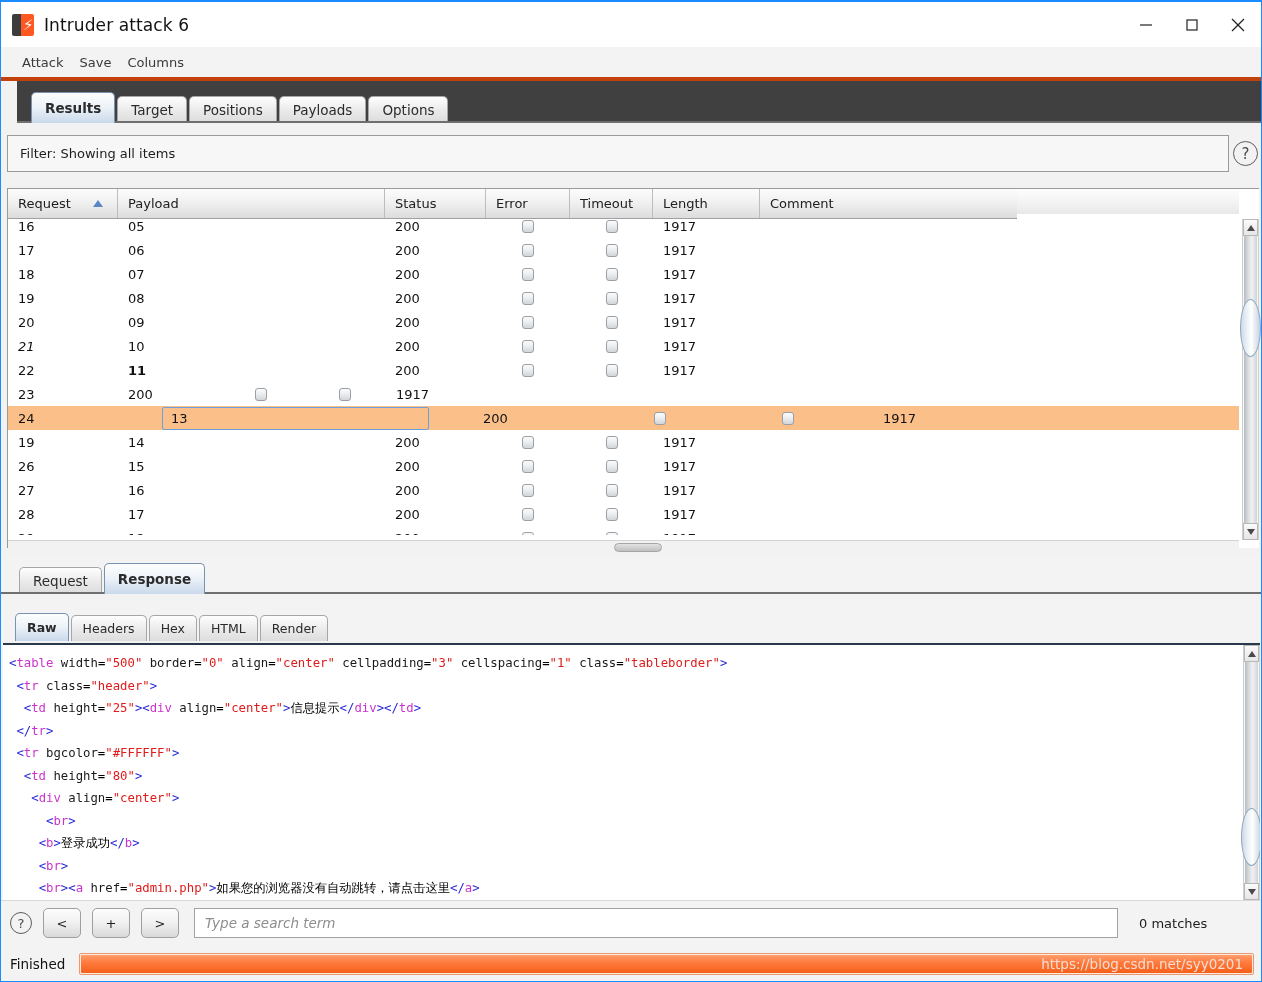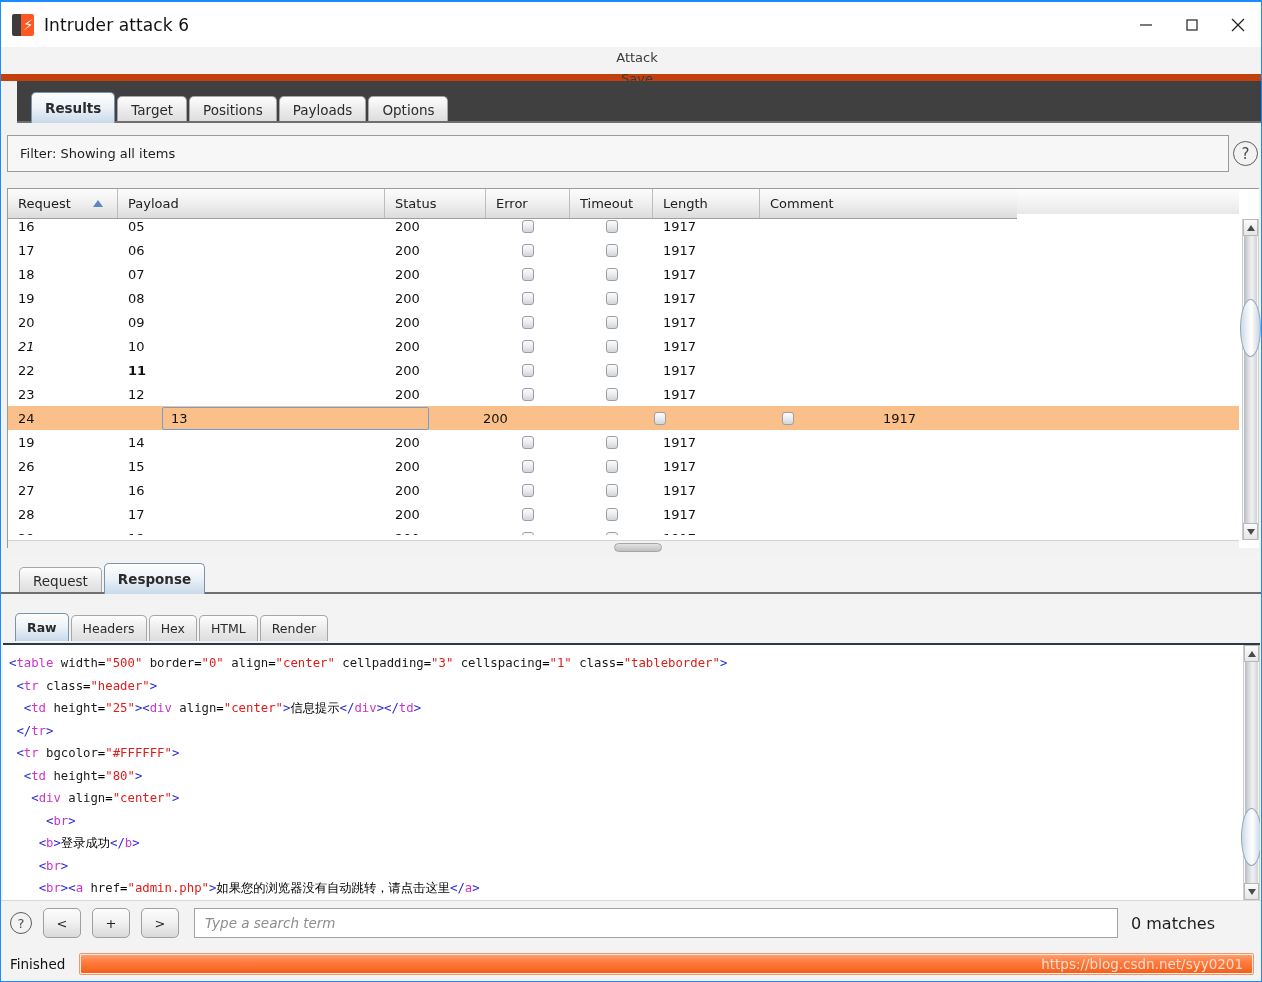--- a/index.html
+++ b/index.html
@@ -49,22 +49,22 @@
     width: 46px; height: 45px;
     display: flex; align-items: center; justify-content: center;
     color: #222; font-size: 15px;
   }
   .winbtn svg { display: block; }
 
   
   .menubar {
     position: absolute; left: 0; top: 45px; width: 1260px; height: 34px;
     background: #f3f3f3;
-    border-bottom: 7px solid #c2410c;
-    display: flex; align-items: center; padding-left: 14px; flex-direction: column;
+    border-bottom: 4px solid #c2410c;
+    display: flex; align-items: center; padding-left: 14px;
   }
   .menuitem {
     font-size: 13px; color: #3a3a3a; padding: 3px 7px; margin-right: 2px;
   }
 
   
   .maintabs {
     position: absolute; left: 16px; top: 79px; width: 1260px; height: 42px;
     background: #404040;
   }
@@ -269,21 +269,21 @@
     font-size: 13px; color: #1f1f1f;
   }
   .searchinput {
     margin-left: 15px; width: 924px; height: 30px;
     background: #ffffff; border: 1px solid #a2a2a2;
     display: flex; align-items: center; padding-left: 10px;
     font-size: 13.5px; color: #8d8d8d; font-style: italic;
     font-family: "DejaVu Sans", "Liberation Sans", sans-serif;
   }
   .matches {
-    margin-left: 13px; font-size: 16px; color: #1c1c1c;
+    margin-left: 21px; font-size: 13px; color: #1c1c1c;
   }
 
   
   .statusbar {
     position: absolute; left: 0; top: 943px; width: 1260px; height: 37px;
     background: #f3f3f3;
     display: flex; align-items: center;
   }
   .status-label {
     margin-left: 9px; width: 58px; font-size: 13.5px; color: #111;
@@ -332,21 +332,21 @@
             <line x1="3" y1="3" x2="15" y2="15" stroke="#222" stroke-width="1.3"></line>
             <line x1="15" y1="3" x2="3" y2="15" stroke="#222" stroke-width="1.3"></line>
           </svg>
       </div>
     </div>
   </div>
 
   <div class="menubar">
     <span class="menuitem">Attack</span>
     <span class="menuitem">Save</span>
-    <span class="menuitem">Showing</span>
+    <span class="menuitem">Columns</span>
   </div>
 
   <div class="maintabs">
     <div class="tabstrip">
       <div class="tab active">Results</div>
       <div class="tab">Target</div>
       <div class="tab">Positions</div>
       <div class="tab">Payloads</div>
       <div class="tab">Options</div>
     </div>
@@ -468,21 +468,20 @@
           </div>
           <div class="td ctr" style="width: 83px;">
             <span class="chk"></span>
           </div>
           <div class="td" style="width: 107px;">1917</div>
           <div class="td" style="width: 257px;"></div>
           <div class="row-right-blank"></div>
         </div>
         <div class="trow">
           <div class="td" style="width: 110px;">23</div>
-          <div class="td payload" style="width: 267px;">12</div>
           <div class="td" style="width: 101px;">200</div>
           <div class="td ctr" style="width: 84px;">
             <span class="chk"></span>
           </div>
           <div class="td ctr" style="width: 83px;">
             <span class="chk"></span>
           </div>
           <div class="td" style="width: 107px;">1917</div>
           <div class="td" style="width: 257px;"></div>
           <div class="row-right-blank"></div>

